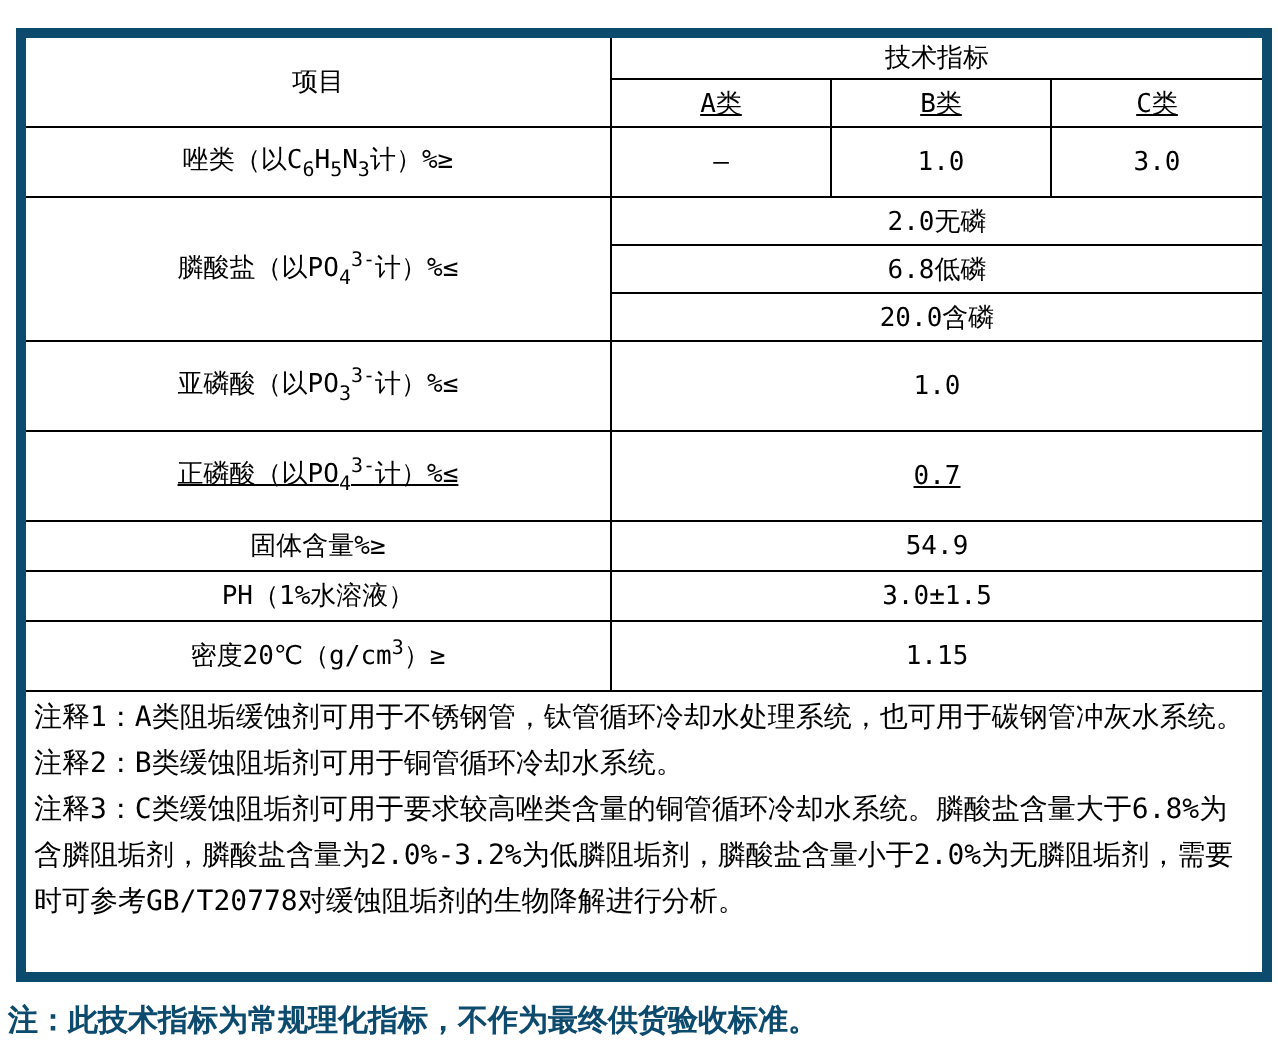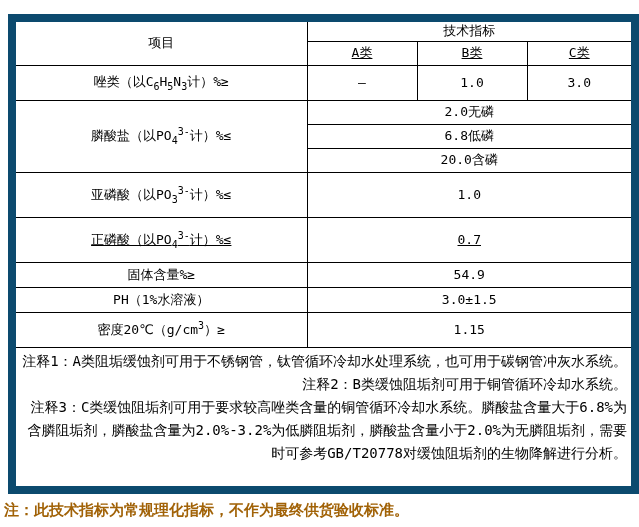--- a/index.html
+++ b/index.html
@@ -9,21 +9,21 @@
     font-family: "DejaVu Sans Mono", "DejaVu Sans", sans-serif;
     color: #000000;
   }
   .spec-table {
     position: absolute;
     left: 8px; top: 14px;
     width: 623px;
     border-collapse: collapse;
     table-layout: fixed;
     font-size: 13px;
-    border: 8px solid #0c4a6e;
+    border: 5px solid #0c4a6e;
   }
   .spec-table td {
     border: 1px solid #000;
     text-align: center;
     vertical-align: middle;
     padding: 0 2px;
     overflow: hidden;
   }
   tr.h1  { height: 23px; }
   tr.h2  { height: 24px; text-decoration: underline; }
@@ -31,34 +31,34 @@
   tr.sub       { height: 24px; }
   tr.r-phosphorous { height: 45px; }
   tr.r-ortho   { height: 45px; text-decoration: underline; }
   tr.r-solid   { height: 25px; }
   tr.r-ph      { height: 25px; }
   tr.r-density { height: 35px; }
   .spec-table sub { font-size: 10px; vertical-align: -4px; }
   .spec-table sup { font-size: 10px; vertical-align: 5px; }
   td.notes-cell {
     height: 143px;
-    text-align: right;
+    text-align: left;
     vertical-align: top;
     padding: 2px 4px;
     font-size: 14px;
     line-height: 23px;
   }
   .footer-note {
     position: absolute;
     left: 4px; top: 501px;
     width: 630px;
     font-family: "DejaVu Sans", "Liberation Sans", sans-serif;
     font-size: 15px;
     font-weight: bold;
-    color: #a16207; 
+    color: #0c4a6e; 
   }
 </style>
 </head>
 <body>
 
 <table class="spec-table">
   <colgroup>
     <col style="width:295px">
     <col style="width:110px">
     <col style="width:110px">

